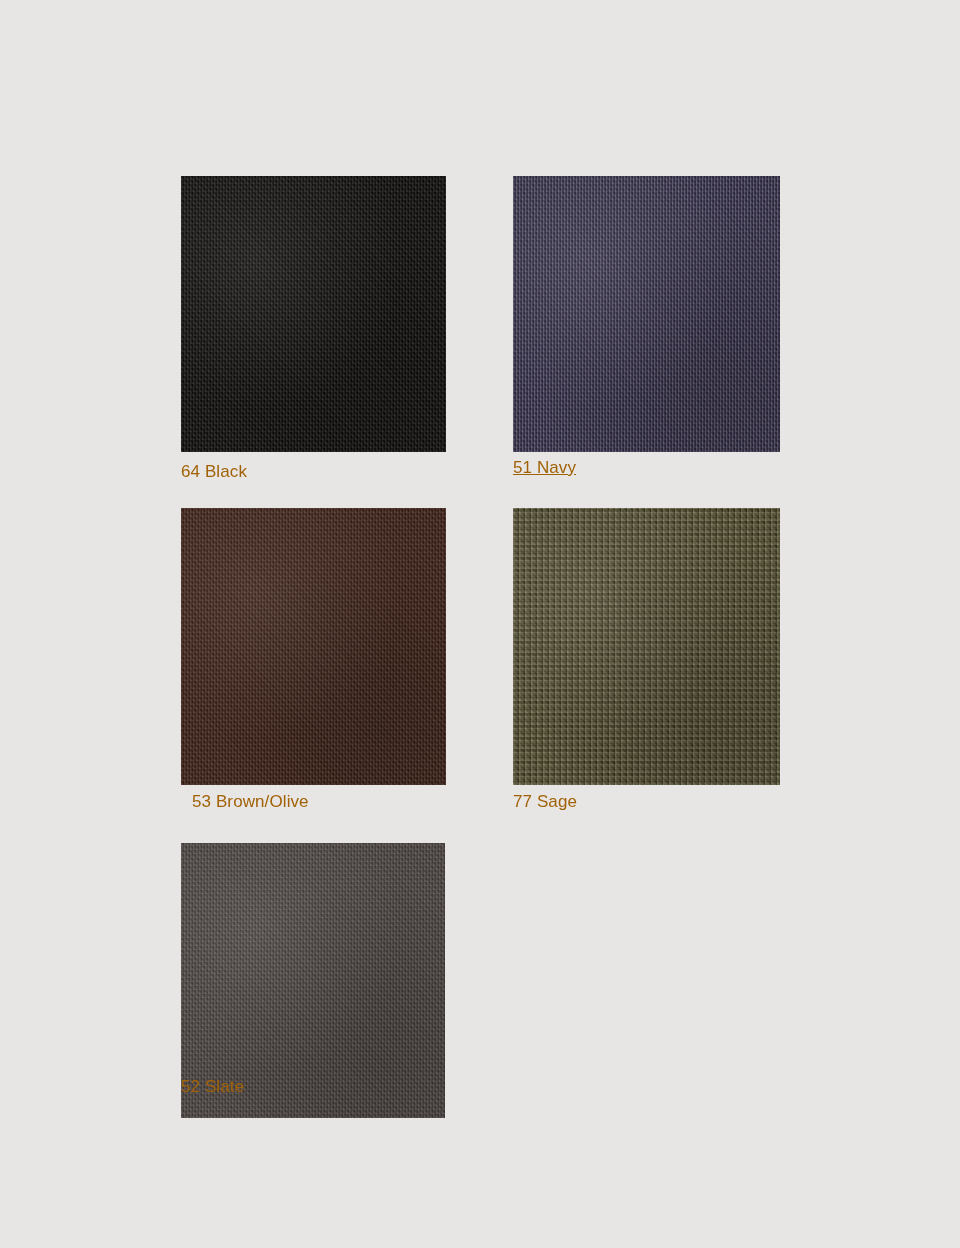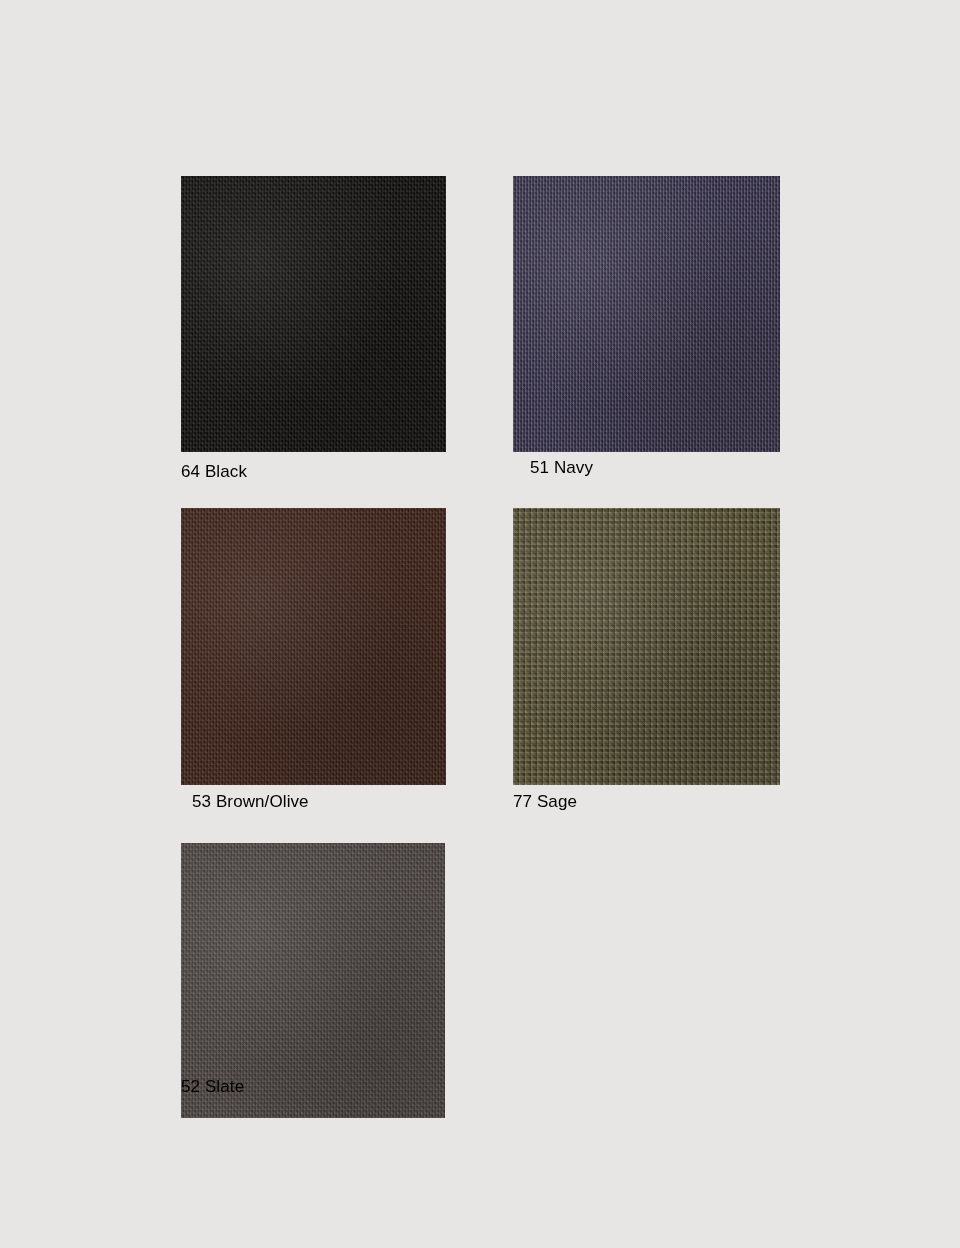--- a/index.html
+++ b/index.html
@@ -80,21 +80,21 @@
         rgba(255,255,255,0.0) 55%),
       radial-gradient(ellipse at 75% 80%,
         rgba(0,0,0,0.16) 0%,
         rgba(0,0,0,0.0) 60%);
   }
 
   .swatch-label {
     position: absolute;
     left: 0;
     font-size: 17px;
-    color: #000000;
+    color: #a16207;
     white-space: nowrap;
     letter-spacing: 0.1px;
   }
 </style>
 </head>
 <body style="background: rgb(232, 230, 228);">
 
 <div class="page">
 
 
@@ -110,17 +110,17 @@
       </div>
       <div class="swatch-card" style="left: 513px; top: 508px; width: 267px; height: 277px;">
         <div class="swatch-chip" style="background-color: rgb(78, 71, 34); background-image: repeating-linear-gradient(90deg, rgba(255, 255, 255, 0.1) 0px, rgba(255, 255, 255, 0.1) 3px, rgba(0, 0, 0, 0.13) 3px, rgba(0, 0, 0, 0.13) 6px), repeating-linear-gradient(0deg, rgba(255, 255, 255, 0.09) 0px, rgba(255, 255, 255, 0.09) 3px, rgba(0, 0, 0, 0.12) 3px, rgba(0, 0, 0, 0.12) 6px);"></div>
       </div>
       <div class="swatch-card" style="left: 181px; top: 843px; width: 264px; height: 275px;">
         <div class="swatch-chip" style="background-color: rgb(76, 68, 65);"></div>
       </div>
     </div>
 
 <div class="swatch-label" style="left: 181px; top: 462px;">64 Black</div>
-    <div class="swatch-label" style="left: 530px; top: 458px;">51 Navy</div>
+    <div class="swatch-label" style="left: 513px; top: 458px; text-decoration: underline;">51 Navy</div>
     <div class="swatch-label" style="left: 192px; top: 792px;">53 Brown/Olive</div>
     <div class="swatch-label" style="left: 513px; top: 792px;">77 Sage</div>
     <div class="swatch-label" style="left: 181px; top: 1077px;">52 Slate</div>
   </div>
 
 </body></html>

